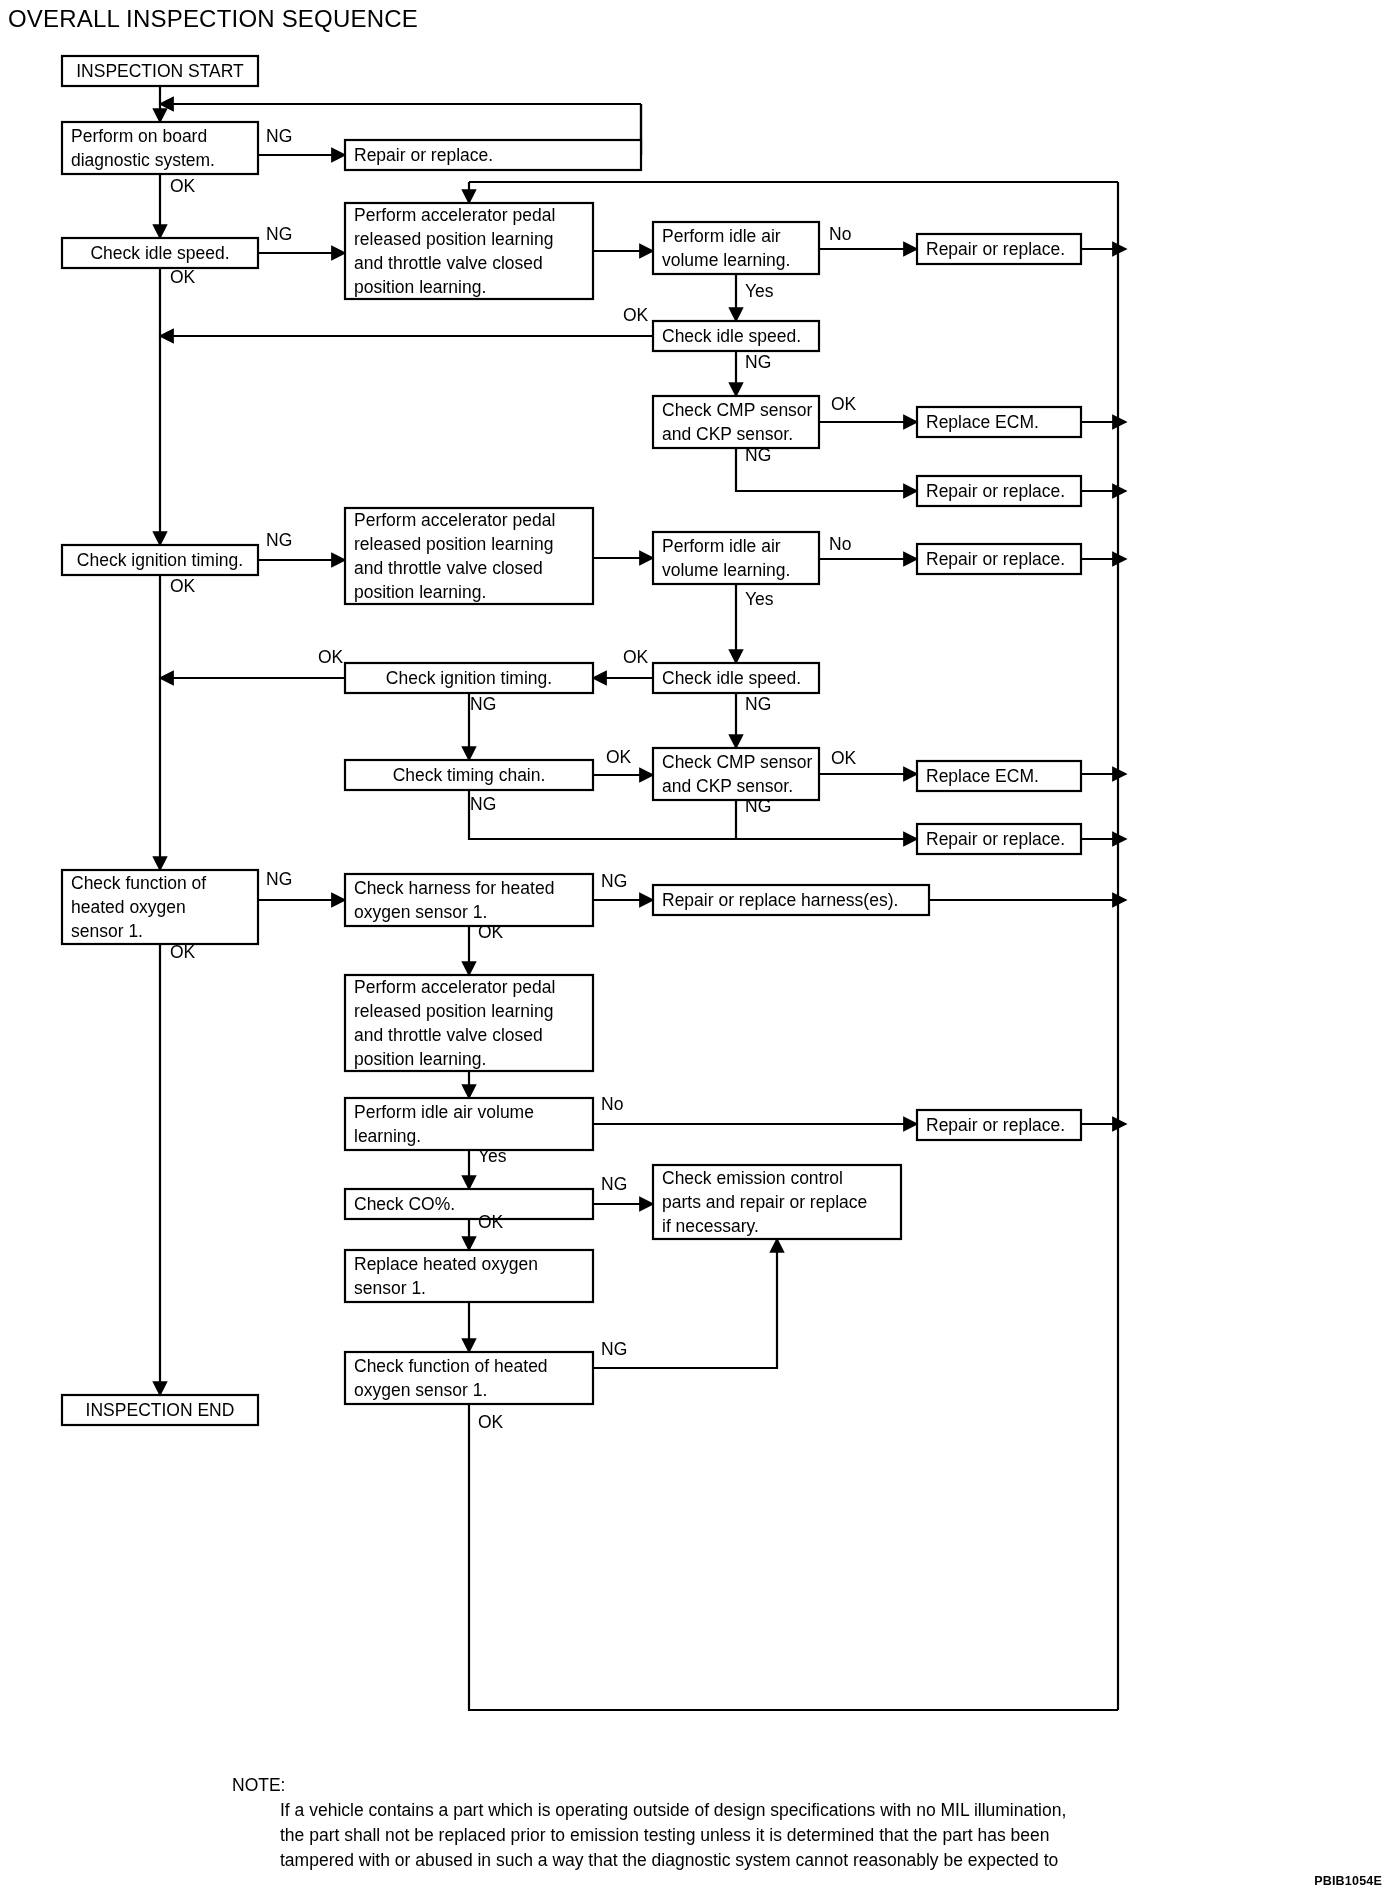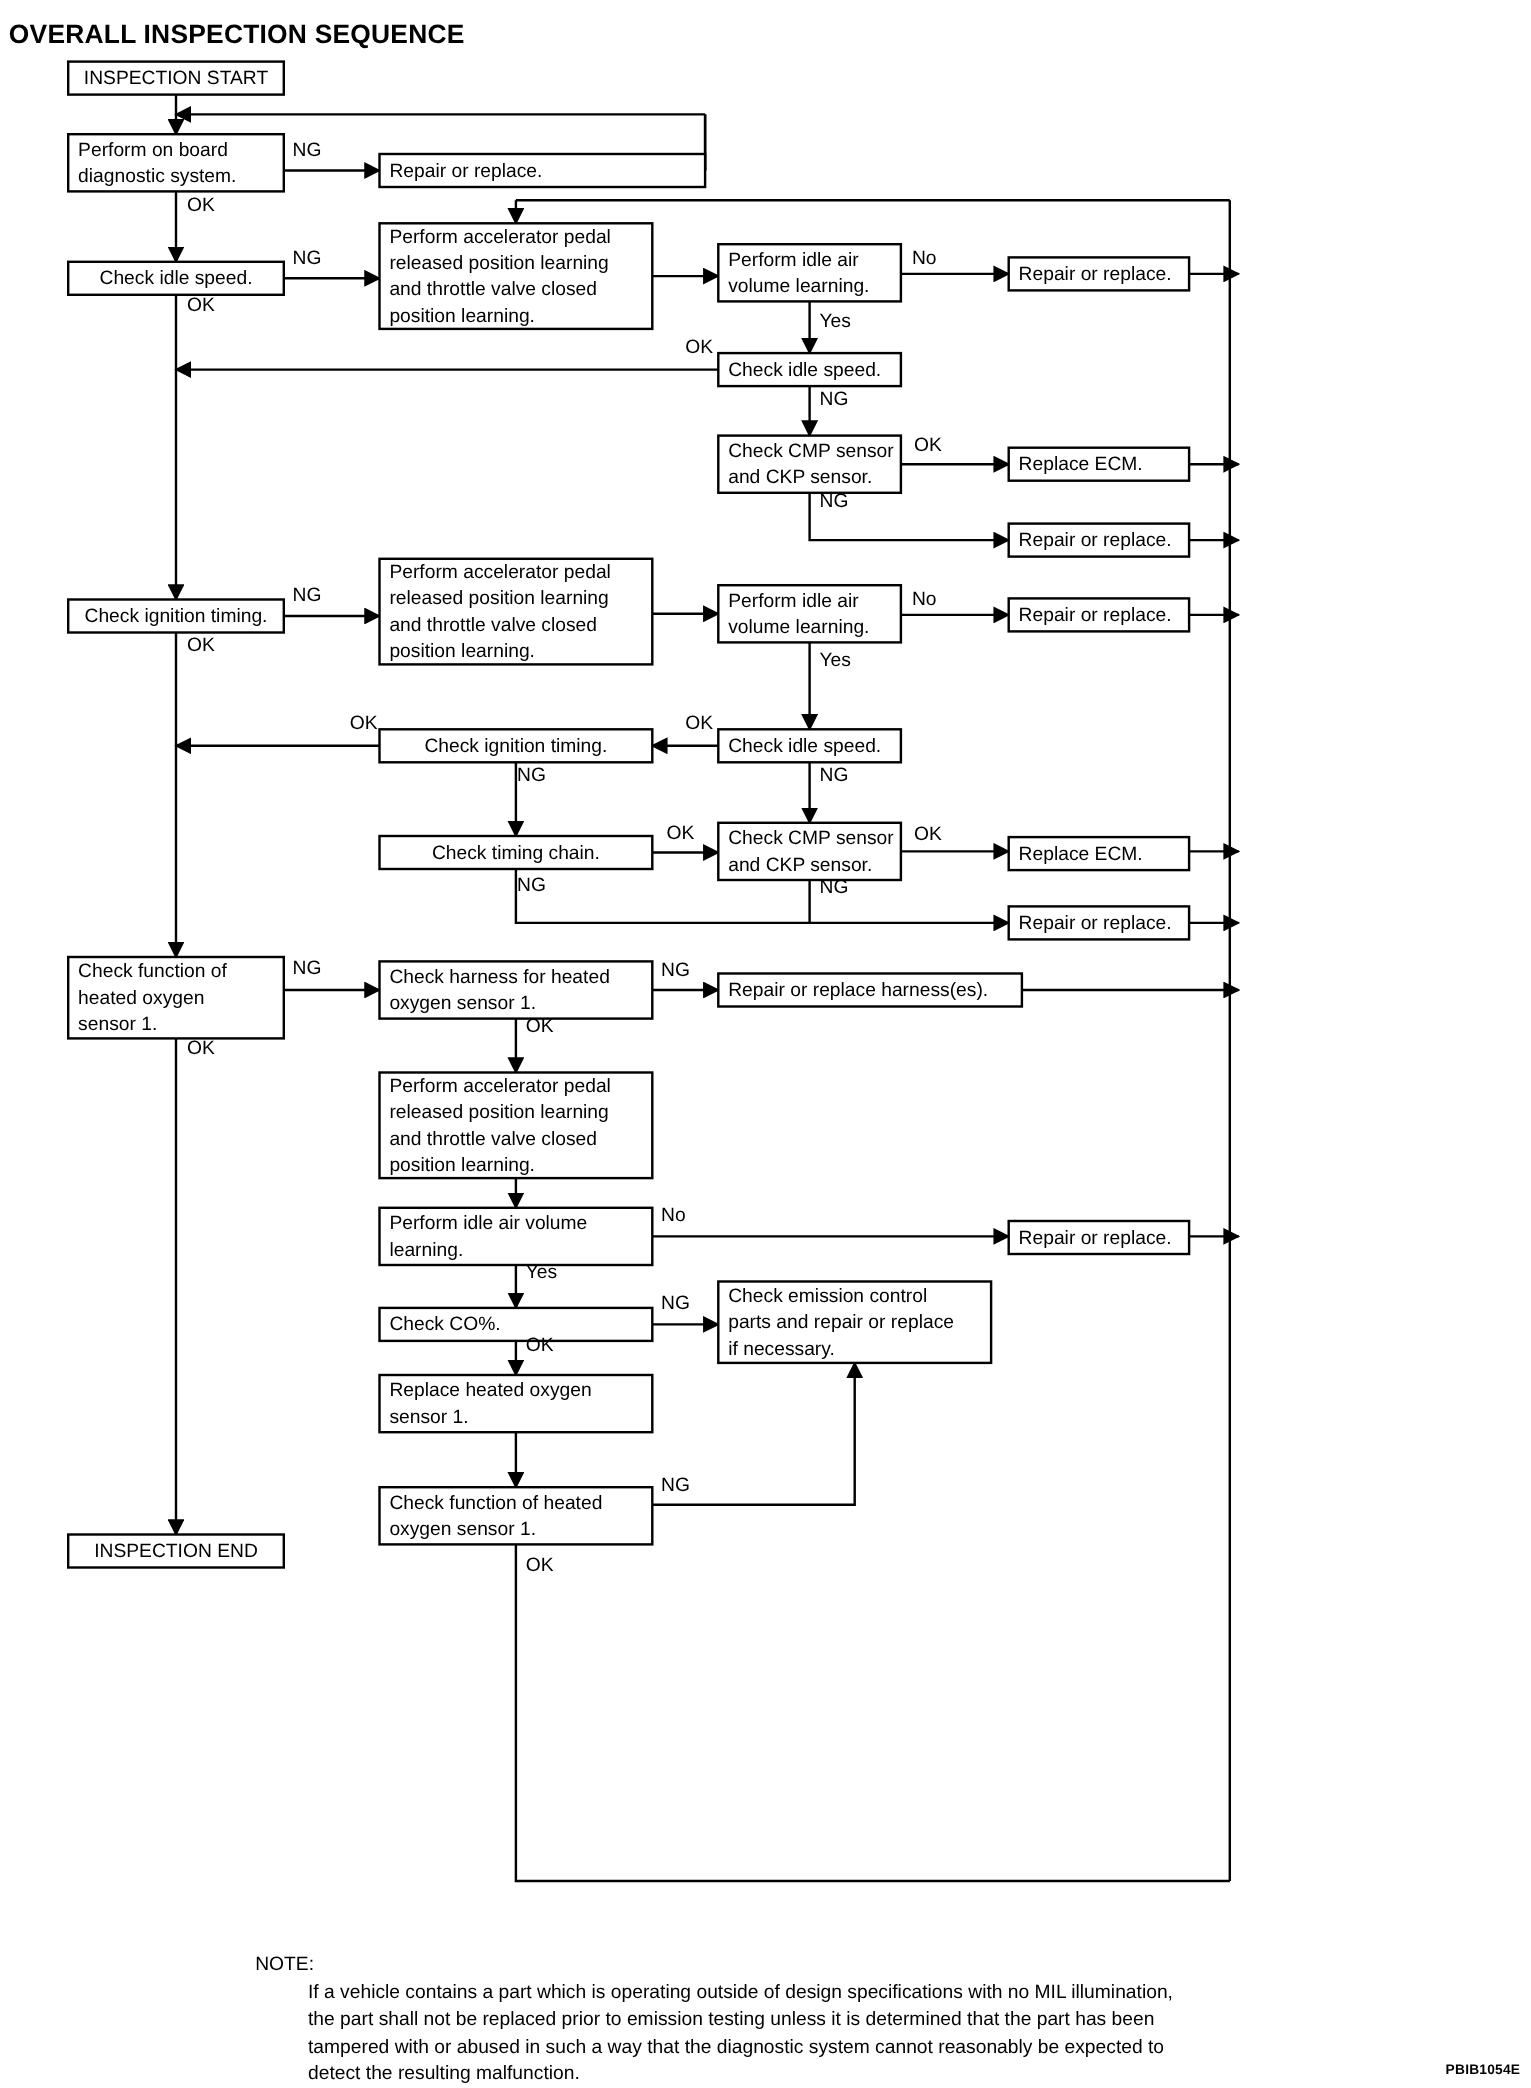--- a/index.html
+++ b/index.html
@@ -11,23 +11,23 @@
     width: 1392px;
     height: 1898px;
     position: relative;
     font-family: "Liberation Sans", sans-serif;
     color: #000000;
     overflow: hidden;
   }
   #page-title {
     position: absolute;
     left: 8px;
-    top: 18px;
+    top: 5px;
     font-size: 24px;
-    font-weight: bold;
+    font-weight: normal;
     letter-spacing: 0.2px;
     white-space: nowrap;
   }
   #flow-svg {
     position: absolute;
     left: 0;
     top: 0;
   }
   .node-rect {
     fill: #ffffff;
@@ -359,16 +359,15 @@
       <text class="edge-label" x="601" y="1355">NG</text>
       <text class="edge-label" x="478" y="1428">OK</text>
     </g>
 </svg>
 
 <div id="note-block">
   <span class="note-heading">NOTE:</span>
   <span class="note-line">If a vehicle contains a part which is operating outside of design specifications with no MIL illumination,</span>
   <span class="note-line">the part shall not be replaced prior to emission testing unless it is determined that the part has been</span>
   <span class="note-line">tampered with or abused in such a way that the diagnostic system cannot reasonably be expected to</span>
-  <span class="note-line">detect the resulting malfunction.</span>
 </div>
 
 <div id="figure-id">PBIB1054E</div>
 
 </body></html>

